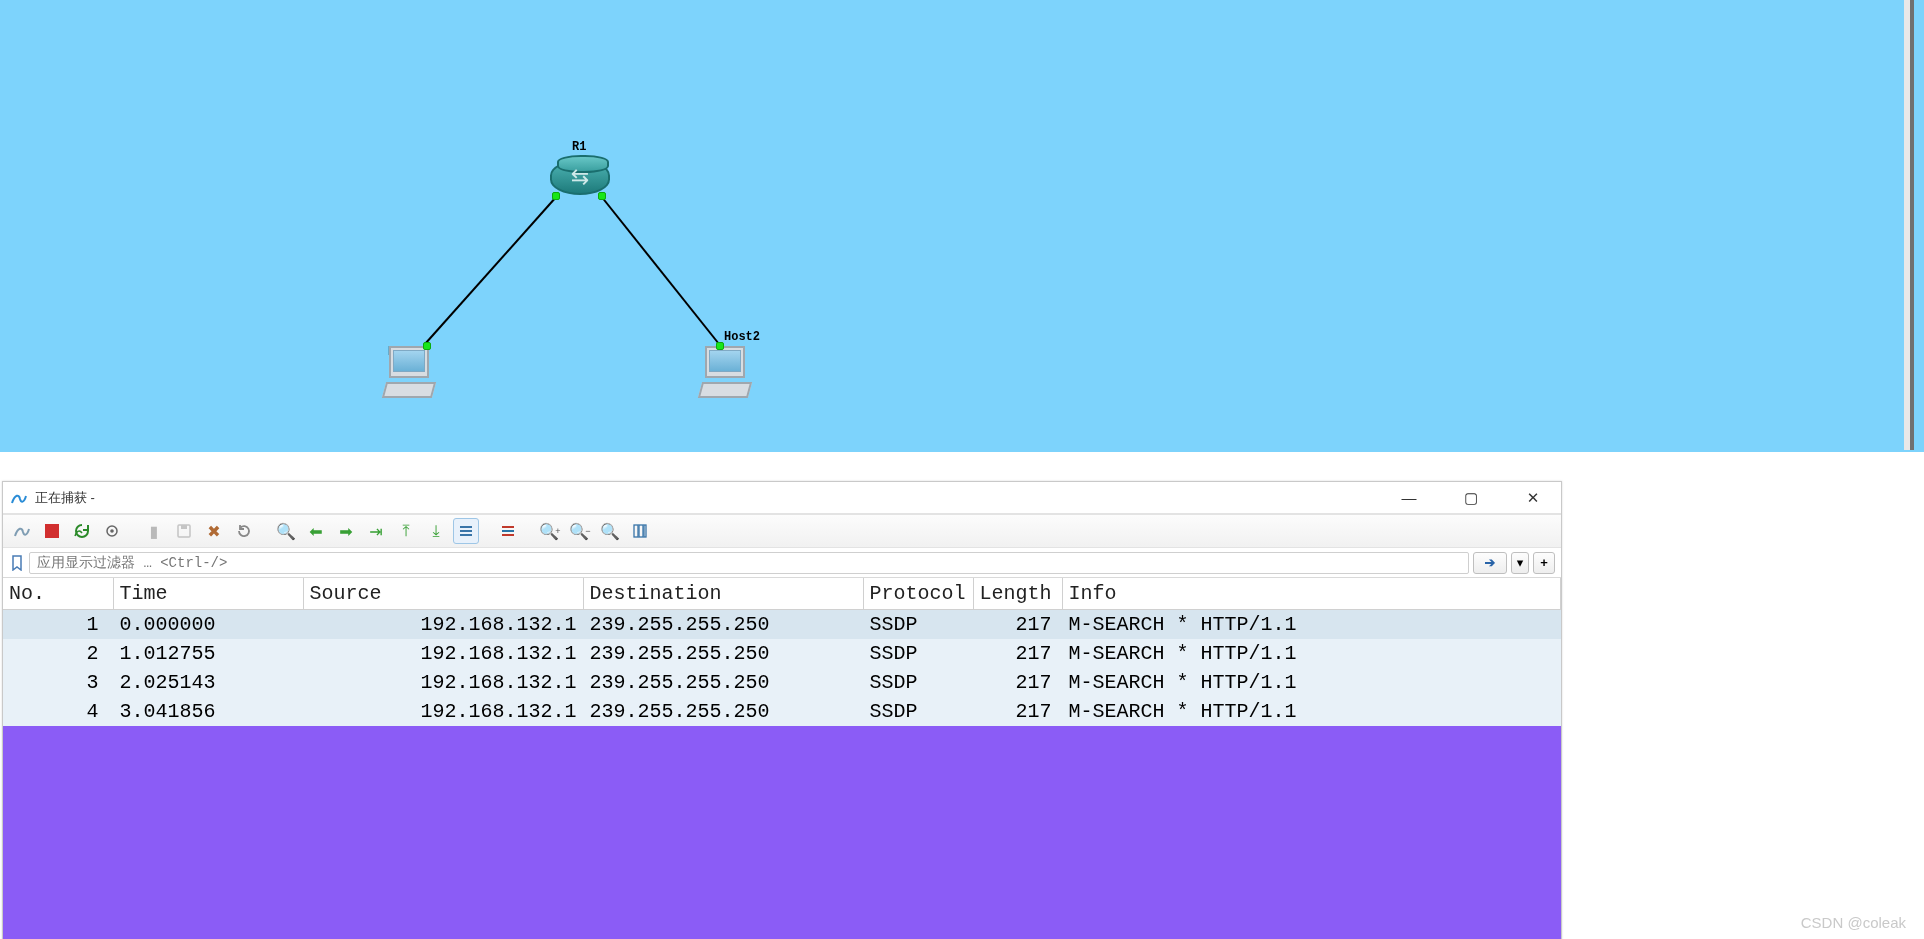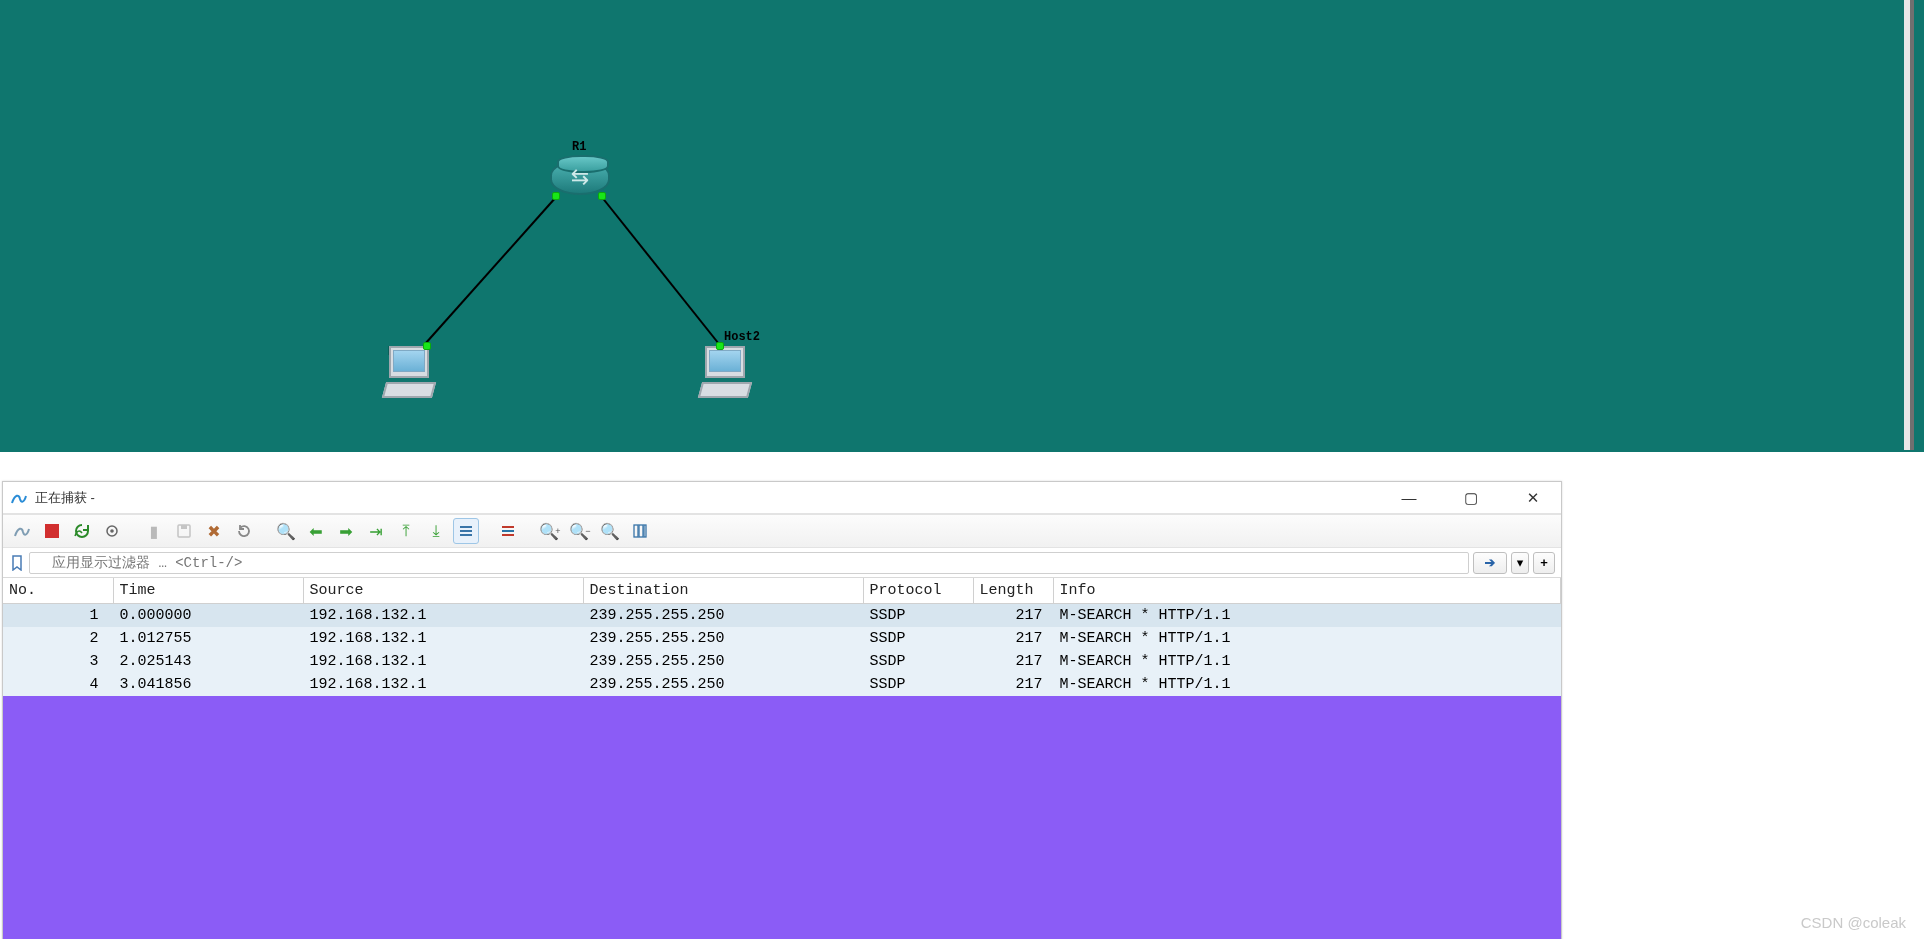--- a/index.html
+++ b/index.html
@@ -1,20 +1,20 @@
 <!DOCTYPE html>
 <html><head>
 <meta charset="utf-8">
 <style>
   * { box-sizing: border-box; }
   html, body { margin: 0; padding: 0; font-family: "Microsoft YaHei", "SimSun", Arial, sans-serif; font-size: 13px; background: #fff; }
   .canvas { width: 1924px; height: 939px; position: relative; overflow: hidden; }
 
   
-  .topo-pane { position: absolute; left: 0; top: 0; width: 1924px; height: 452px; background: #0f766e; }
+  .topo-pane { position: absolute; left: 0; top: 0; width: 1924px; height: 452px; background: #7dd3fc; }
   .topo-pane .vbar-dark  { position:absolute; right:10px; top:0; width:4px; height:450px; background:#707070; }
   .topo-pane .vbar-light { position:absolute; right:14px; top:0; width:6px;  height:450px; background:#e8e8e8; }
 
   .router { position:absolute; width:60px; height:35px; background:linear-gradient(#4db3b3,#1e7b7b); border-radius:35px/18px; border:2px solid #1a6e6e; }
   .router::before{ content:""; position:absolute; left:5px; top:-7px; width:48px; height:14px; border-radius:24px/7px; background:linear-gradient(#67c6c6,#3ba0a0); border:2px solid #1a6e6e; }
   .router .arrows{position:absolute;left:0;top:0;width:100%;height:100%;color:#cfe9e9;font-size:22px;text-align:center;line-height:30px;}
   .pc-body { position:absolute; width:50px; height:52px; }
   .pc-body .monitor { position:absolute; left:5px; top:0; width:40px; height:32px; background:#d8dde2; border:2px solid #9fa7ae; }
   .pc-body .screen  { position:absolute; left:9px; top:4px; width:32px; height:22px; background:linear-gradient(#a3d4ef,#6bb1d6); border:1px solid #7fa9c4; }
   .pc-body .base    { position:absolute; left:0; top:36px; width:50px; height:16px; background:#d8dde2; border:2px solid #9fa7ae; transform:skewX(-15deg); }
@@ -33,31 +33,31 @@
   .ws-menubar{height:30px;display:flex;align-items:center;gap:28px;padding:0 14px;font-size:15px;color:#111;}
   .ws-menubar span{cursor:default;}
   .ws-toolbar{height:34px;display:flex;align-items:center;gap:4px;padding:0 6px;border-top:1px solid #e3e3e3;border-bottom:1px solid #e3e3e3;background:linear-gradient(#fcfcfc,#f1f1f1);}
   .tb{width:26px;height:26px;display:flex;align-items:center;justify-content:center;font-size:16px;color:#555;border:1px solid transparent;border-radius:3px;}
   .tb.sep{width:8px;border:none;}
   .tb.active{border:1px solid #9ec6e6;background:#e8f1fb;}
   .tb .sq-red{width:14px;height:14px;background:#d12f2f;}
   .tb .fin{width:16px;height:16px;}
   .ws-filterbar{height:30px;display:flex;align-items:center;padding:0 6px;border-bottom:1px solid #d9d9d9;background:#fff;gap:4px;}
   .bm-ic{width:16px;height:16px;display:inline-block;}
-  .filter-input{flex:1;height:22px;border:1px solid #cfcfcf;border-radius:2px;padding:0 22px;font-family:"SimSun","Courier New",monospace;font-size:14px;color:#9b9b9b;}
+  .filter-input{flex:1;height:22px;border:1px solid #cfcfcf;border-radius:2px;padding:0 7px;font-family:"SimSun","Courier New",monospace;font-size:14px;color:#9b9b9b;}
   .fb-btn{height:22px;min-width:34px;border:1px solid #bfbfbf;background:linear-gradient(#fdfdfd,#eeeeee);border-radius:3px;display:flex;align-items:center;justify-content:center;}
   .fb-btn.arrow{color:#2964a8;font-weight:bold;}
-  .packet-table{width:100%;border-collapse:collapse;font-family:"Courier New","SimSun",monospace;font-size:15px;}
+  .packet-table{width:100%;border-collapse:collapse;font-family:"Courier New","SimSun",monospace;font-size:20px;}
   .packet-table th{background:#fff;border-right:1px solid #d0d0d0;border-bottom:1px solid #d0d0d0;padding:4px 6px;text-align:left;font-weight:normal;color:#222;font-family:"SimSun","Courier New",monospace;}
   .packet-table td{padding:3px 6px;border-right:1px solid transparent;white-space:pre;}
   .packet-table tr.sel td{background:#d7e5ef;}
   .packet-table tr.alt td{background:#e8f1f8;}
   .col-no{width:110px;text-align:right;padding-right:14px!important;}
   .col-time{width:190px;}
-  .col-src{width:280px;}
+  .col-src{width:280px;text-align:right;}
   .col-dst{width:280px;}
   .col-proto{width:110px;margin-left:8px;}
   .col-len{width:80px;text-align:right;padding-right:10px!important;}
   .watermark{position:absolute;right:18px;bottom:8px;font-size:15px;color:#c9c9c9;font-family:Arial,sans-serif;}
 </style>
 </head>
 <body>
 
 <div class="canvas">
 

